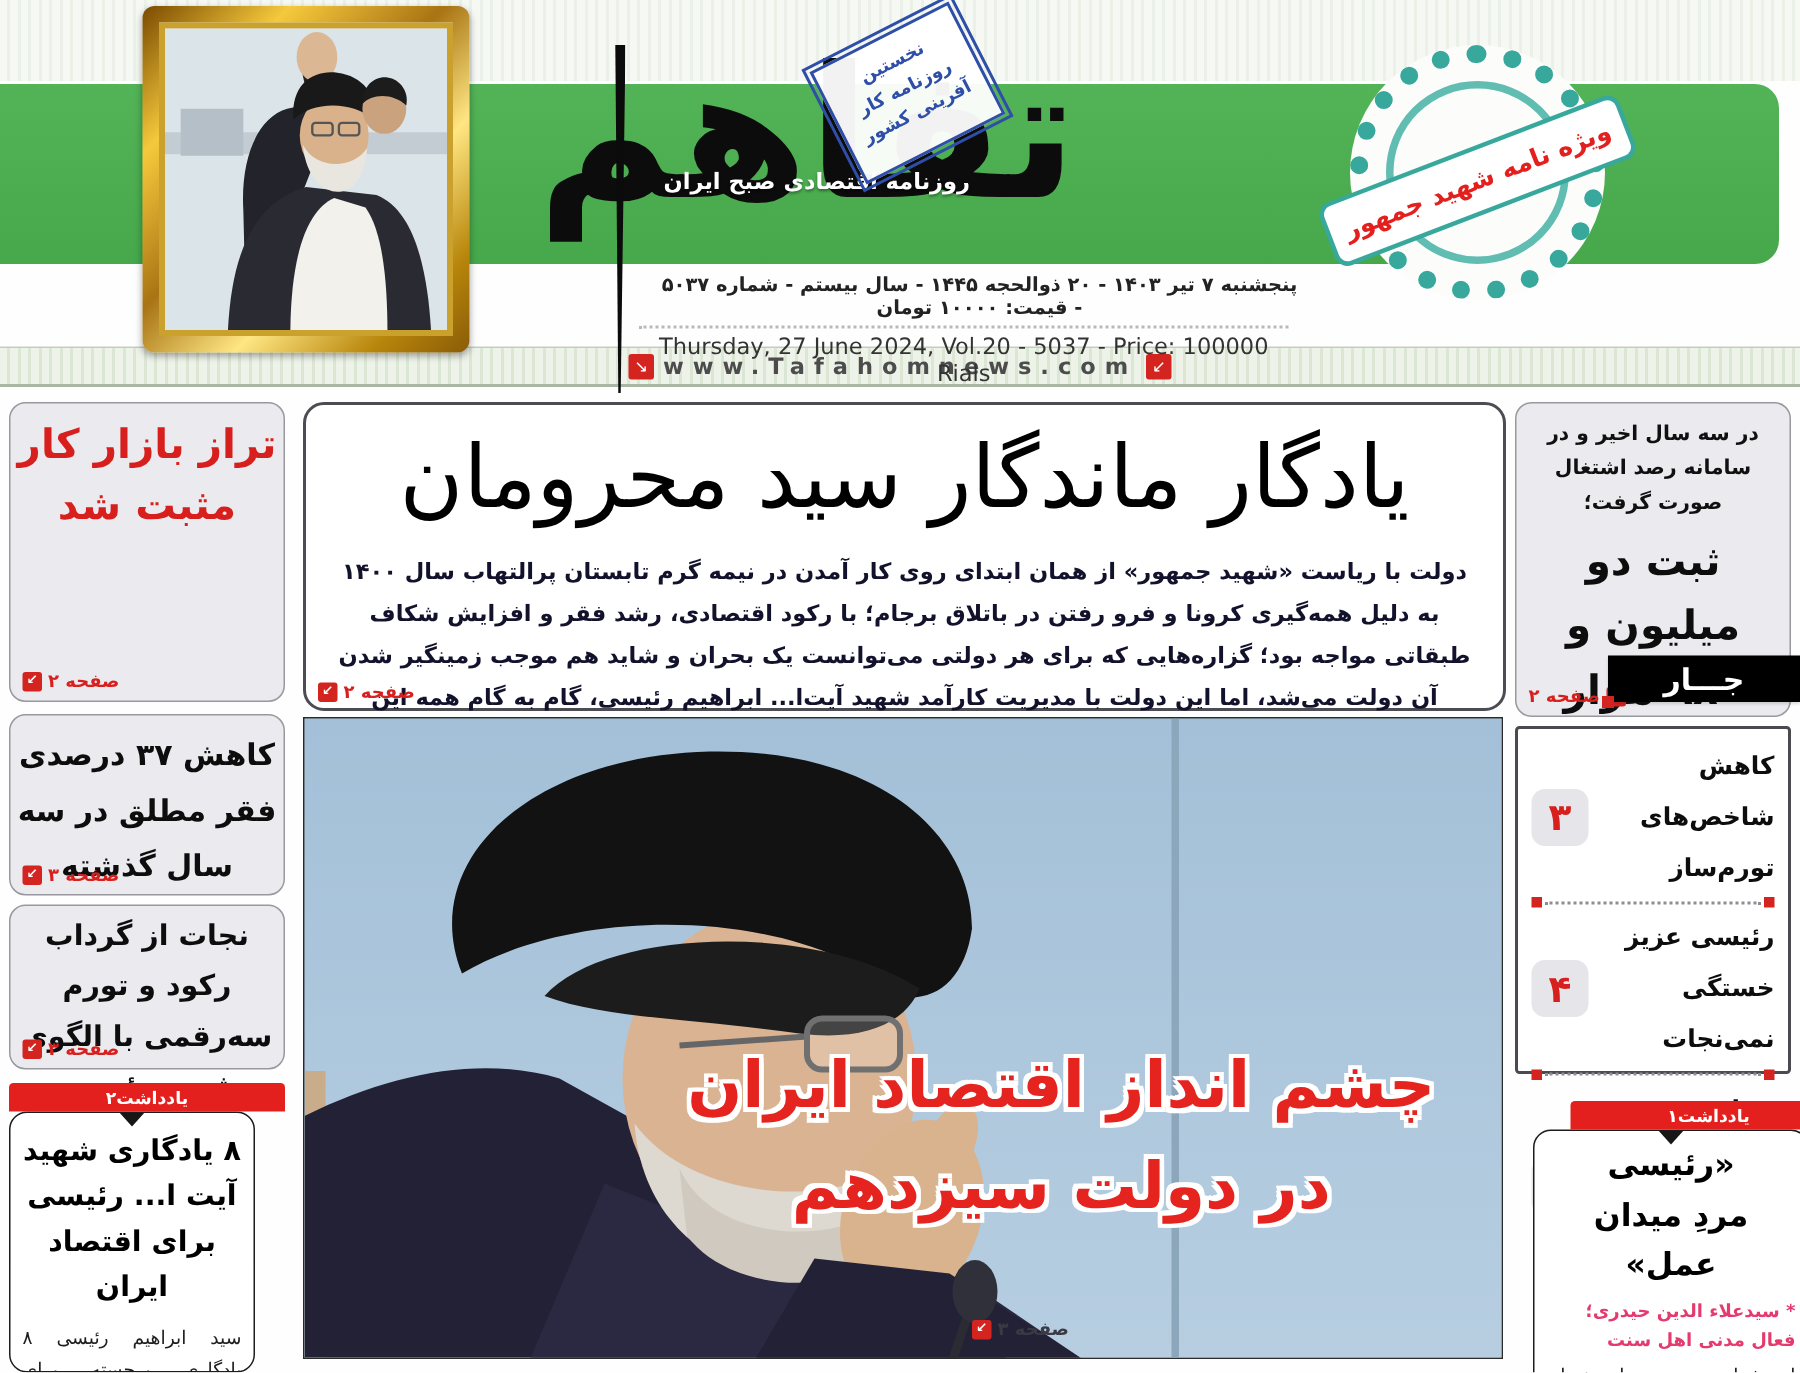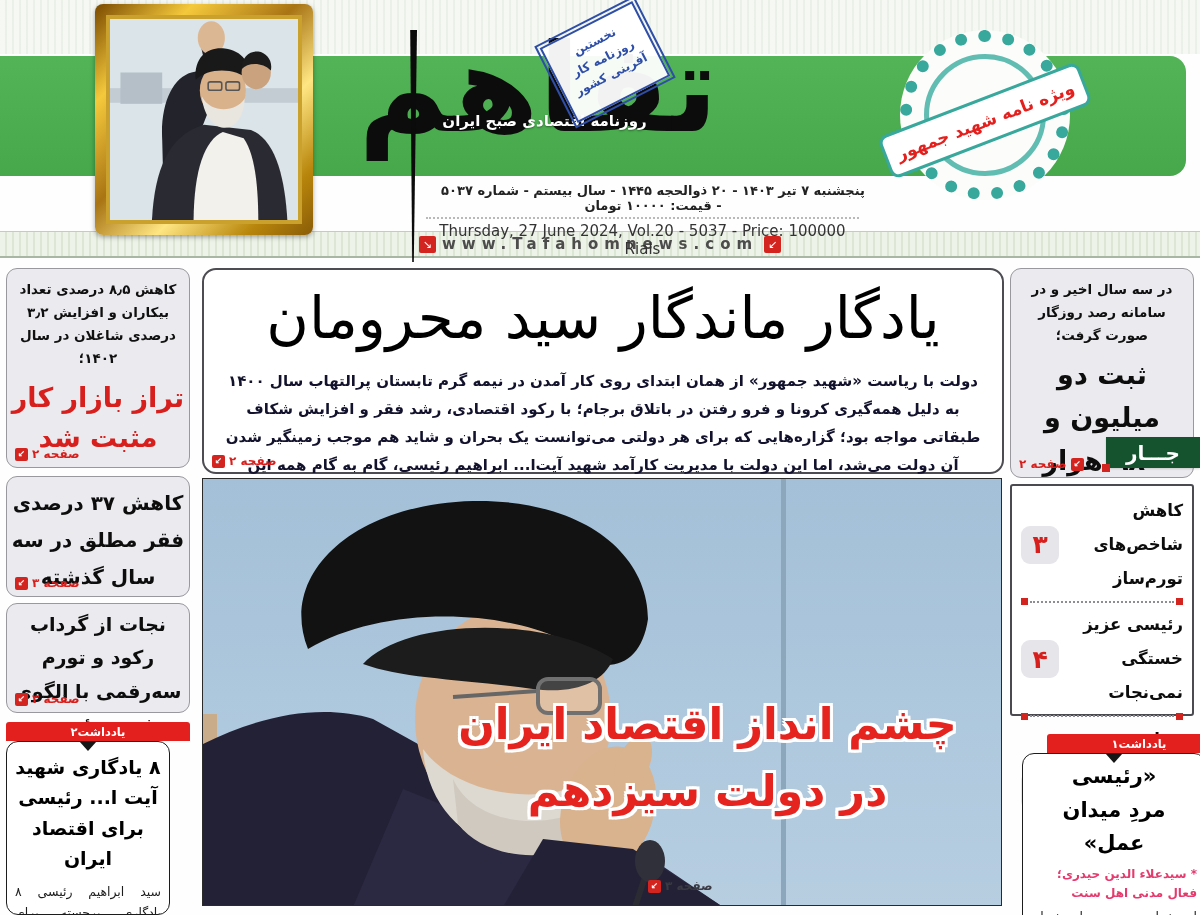--- a/index.html
+++ b/index.html
@@ -99,21 +99,21 @@
     border:2px solid #4a4a50; border-radius:3px; padding:8px 9px 4px; }
   .idx-item { display:flex; direction:rtl; justify-content:center; align-items:center; }
   .idx-title { font-size:16.5px; font-weight:bold; color:#0d0d0d; text-align:right; line-height:2.05;
     white-space:pre-line; direction:rtl; }
   .num-badge { width:38px; height:38px; background:#e5e5ea; border-radius:9px; color:#d7201d;
     font-size:25px; font-weight:bold; display:flex; align-items:center; justify-content:center; flex:0 0 auto; }
   .idx-sep { display:flex; align-items:center; margin:3px 0; }
   .idx-sep .dotline { flex:1; border-top:2px dotted #8d8d93; margin:0 2px; }
   .idx-sep .enddot { width:7px; height:7px; background:#d42420; flex:0 0 auto; }
 
-  .jar-label { position:absolute; right:-7px; bottom:9px; width:94px; height:31px; background:#14532d;
+  .jar-label { position:absolute; right:-7px; bottom:9px; width:128px; height:31px; background:#000000;
     color:#fff; font-weight:bold; font-size:20px; display:flex; align-items:center; justify-content:center;
     direction:rtl; letter-spacing:1px; box-shadow:0 1px 2px rgba(0,0,0,.15); }
   .jar-dot { position:absolute; left:-4px; bottom:-4px; width:8px; height:8px; background:#d42420; }
 
   .byline { color:#e43a6e; font-size:12px; font-weight:bold; direction:rtl; text-align:right;
     line-height:1.6; margin-top:4px; white-space:pre-line; }
 </style>
 </head>
 <body>
 
@@ -168,21 +168,20 @@
     <div class="date-en">Thursday, 27 June 2024, Vol.20 - 5037 - Price: 100000 Rials</div>
   </div>
 
   <div class="urlbar stripes">
     <span class="sq-icon">↘</span>
     <span class="url-text">www.Tafahomnews.com</span>
     <span class="sq-icon">↙</span>
   </div>
 
   <div class="side-box" style="left:6px; top:268px; width:184px; height:200px;">
-    <div class="kicker">کاهش ۸٫۵ درصدی تعداد بیکاران و افزایش ۳٫۲ درصدی شاغلان در سال ۱۴۰۲؛</div>
     <div class="red-title">تراز بازار کار مثبت شد</div>
     <div class="pageref">
       <span>صفحه ۲</span>
       <span class="ref-ic">↙</span>
     </div>
   </div>
 
   <div class="side-box" style="left:6px; top:476px; width:184px; height:121px;">
     <div class="black-title" style="padding-top:8px;">کاهش ۳۷ درصدی فقر مطلق در سه سال گذشته</div>
     <div class="pageref">
@@ -256,21 +255,21 @@
       <div>چشم انداز اقتصاد ایران</div>
       <div>در دولت سیزدهم</div>
     </div>
     <div class="photo-pageref">
       <span>صفحه ۳</span>
       <span class="ref-ic">↙</span>
     </div>
   </div>
 
   <div class="side-box" style="left:1010px; top:268px; width:184px; height:210px;">
-    <div class="kicker">در سه سال اخیر و در سامانه رصد روزگار صورت گرفت؛</div>
+    <div class="kicker">در سه سال اخیر و در سامانه رصد اشتغال صورت گرفت؛</div>
     <div class="black-title" style="font-size:27px; line-height:1.6; padding-top:6px;">ثبت دو میلیون و ۹۸۰ هزار شغل در دولت مردمی</div>
     <div class="pageref">
       <span class="ref-ic">↙</span>
       <span>صفحه ۲</span>
     </div>
     <div class="jar-label">
       <span>جـــار</span>
       <span class="jar-dot"></span>
     </div>
   </div>

